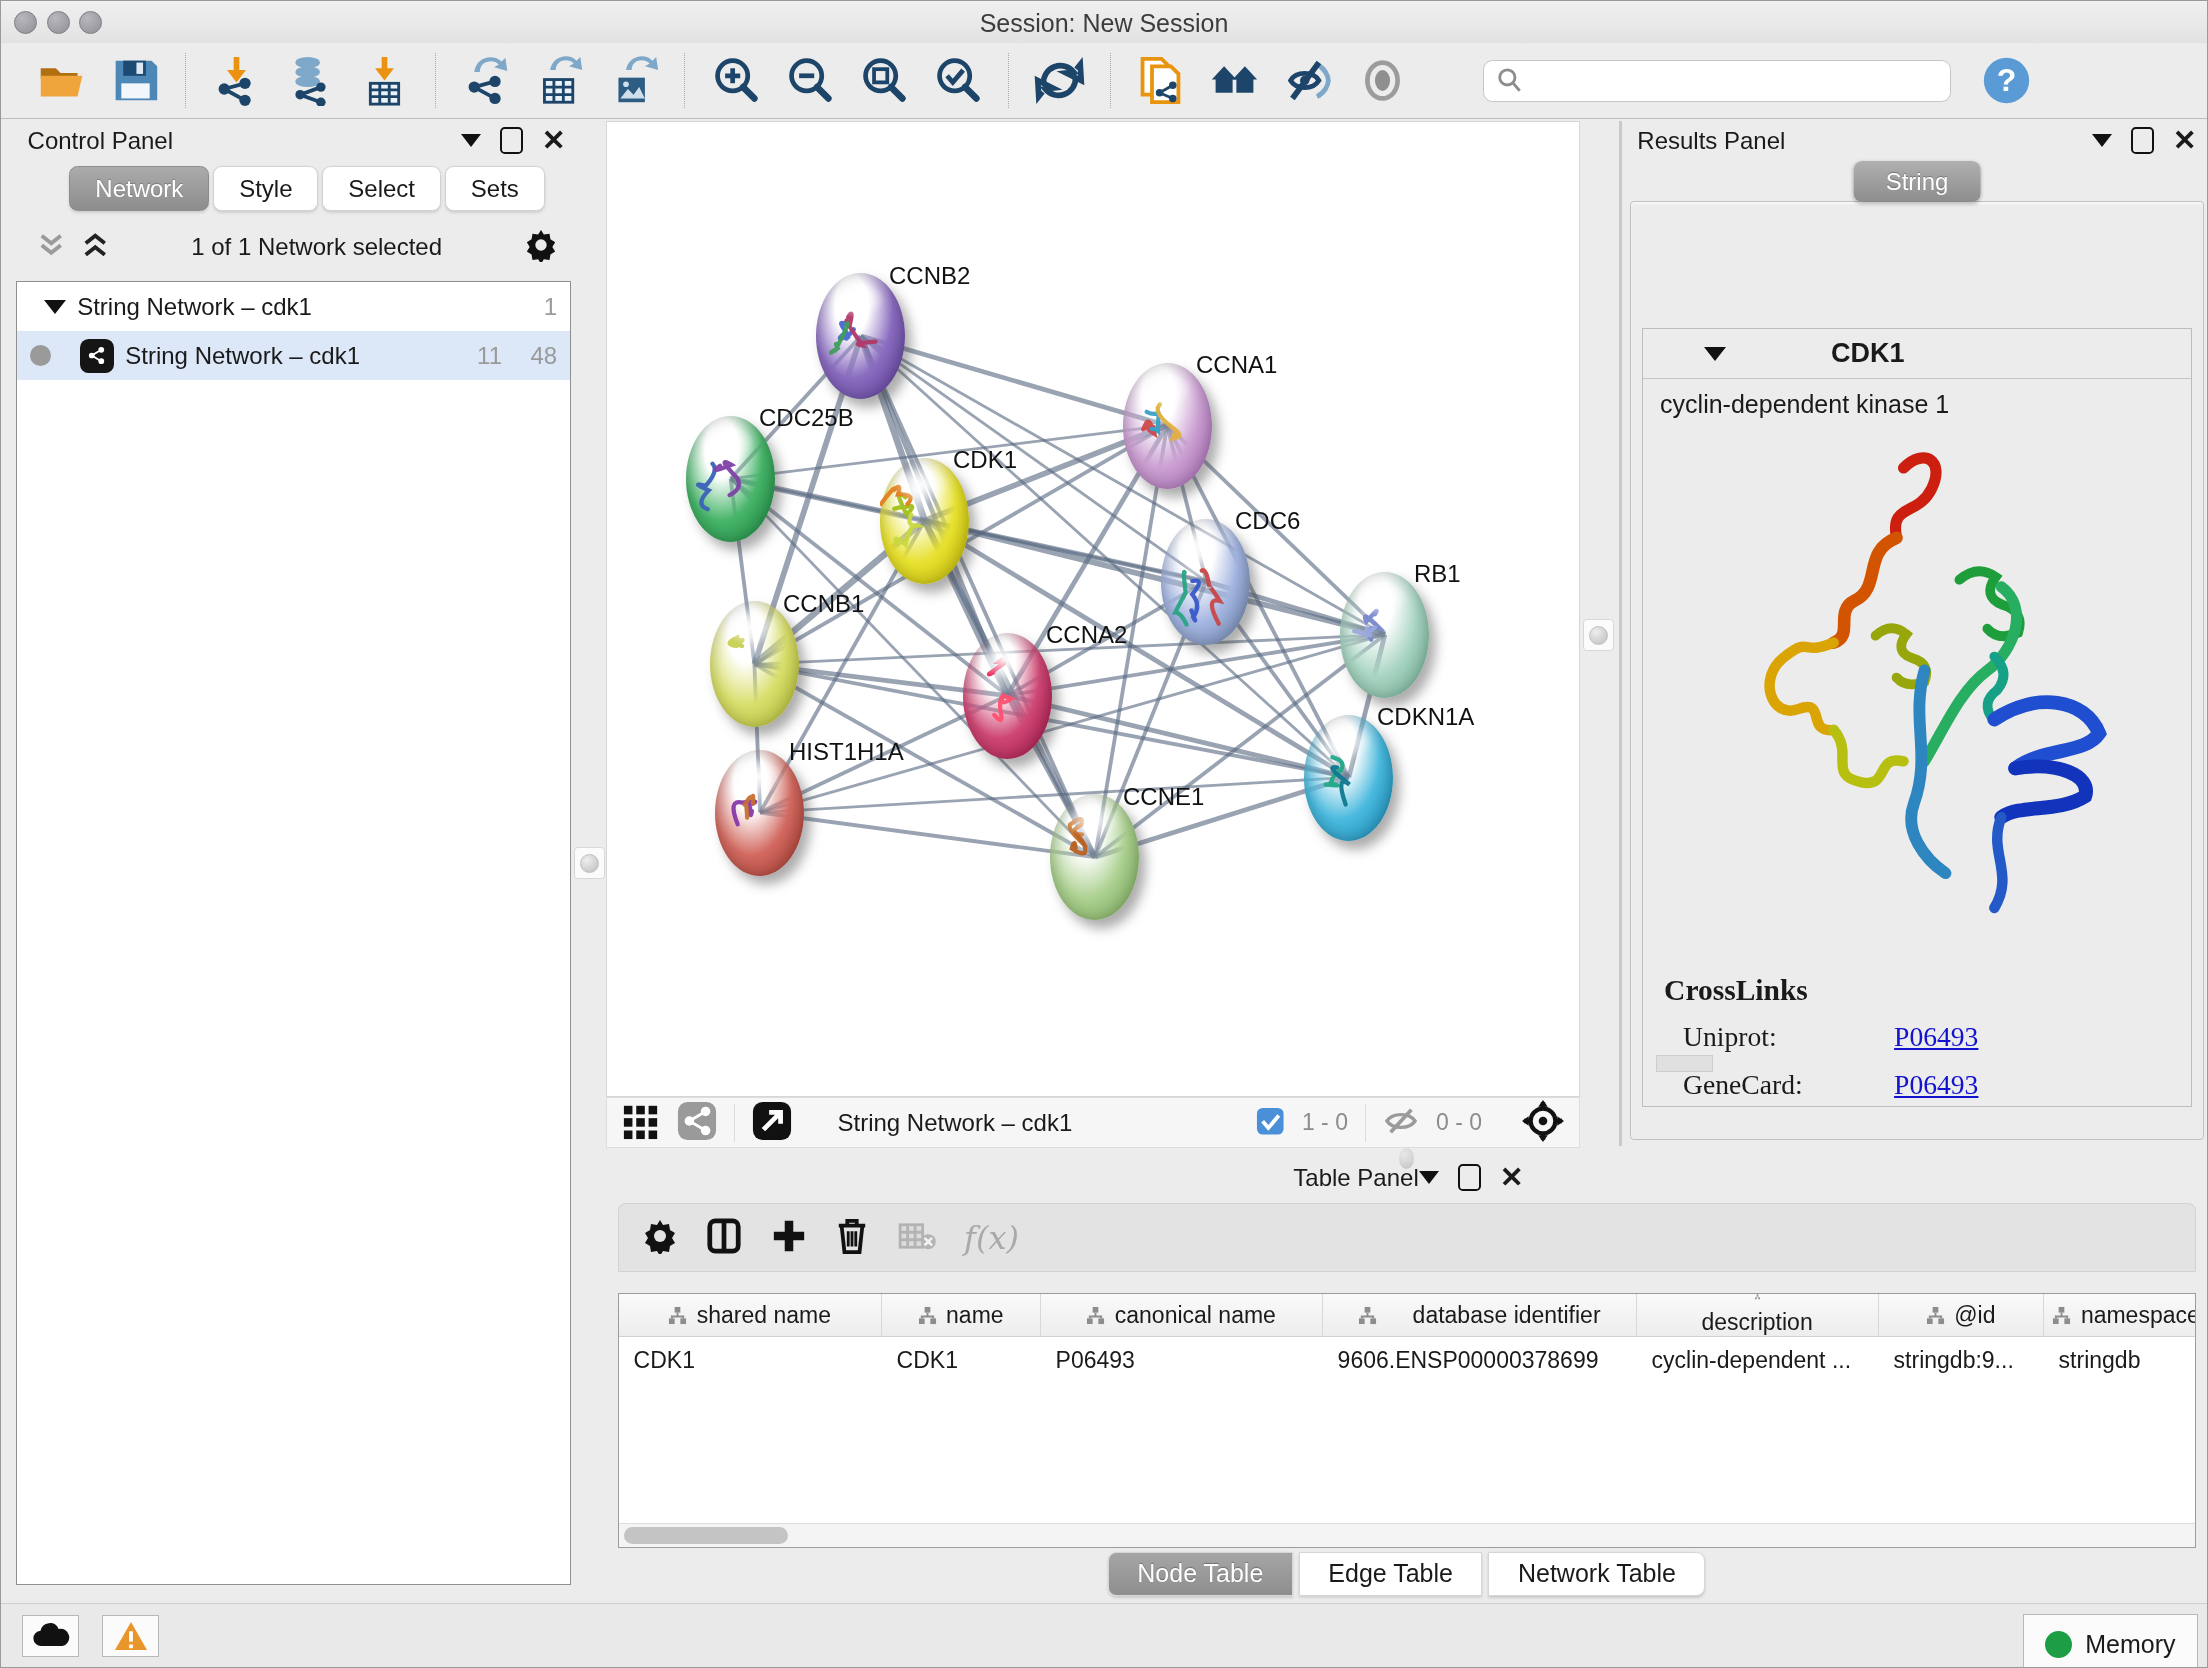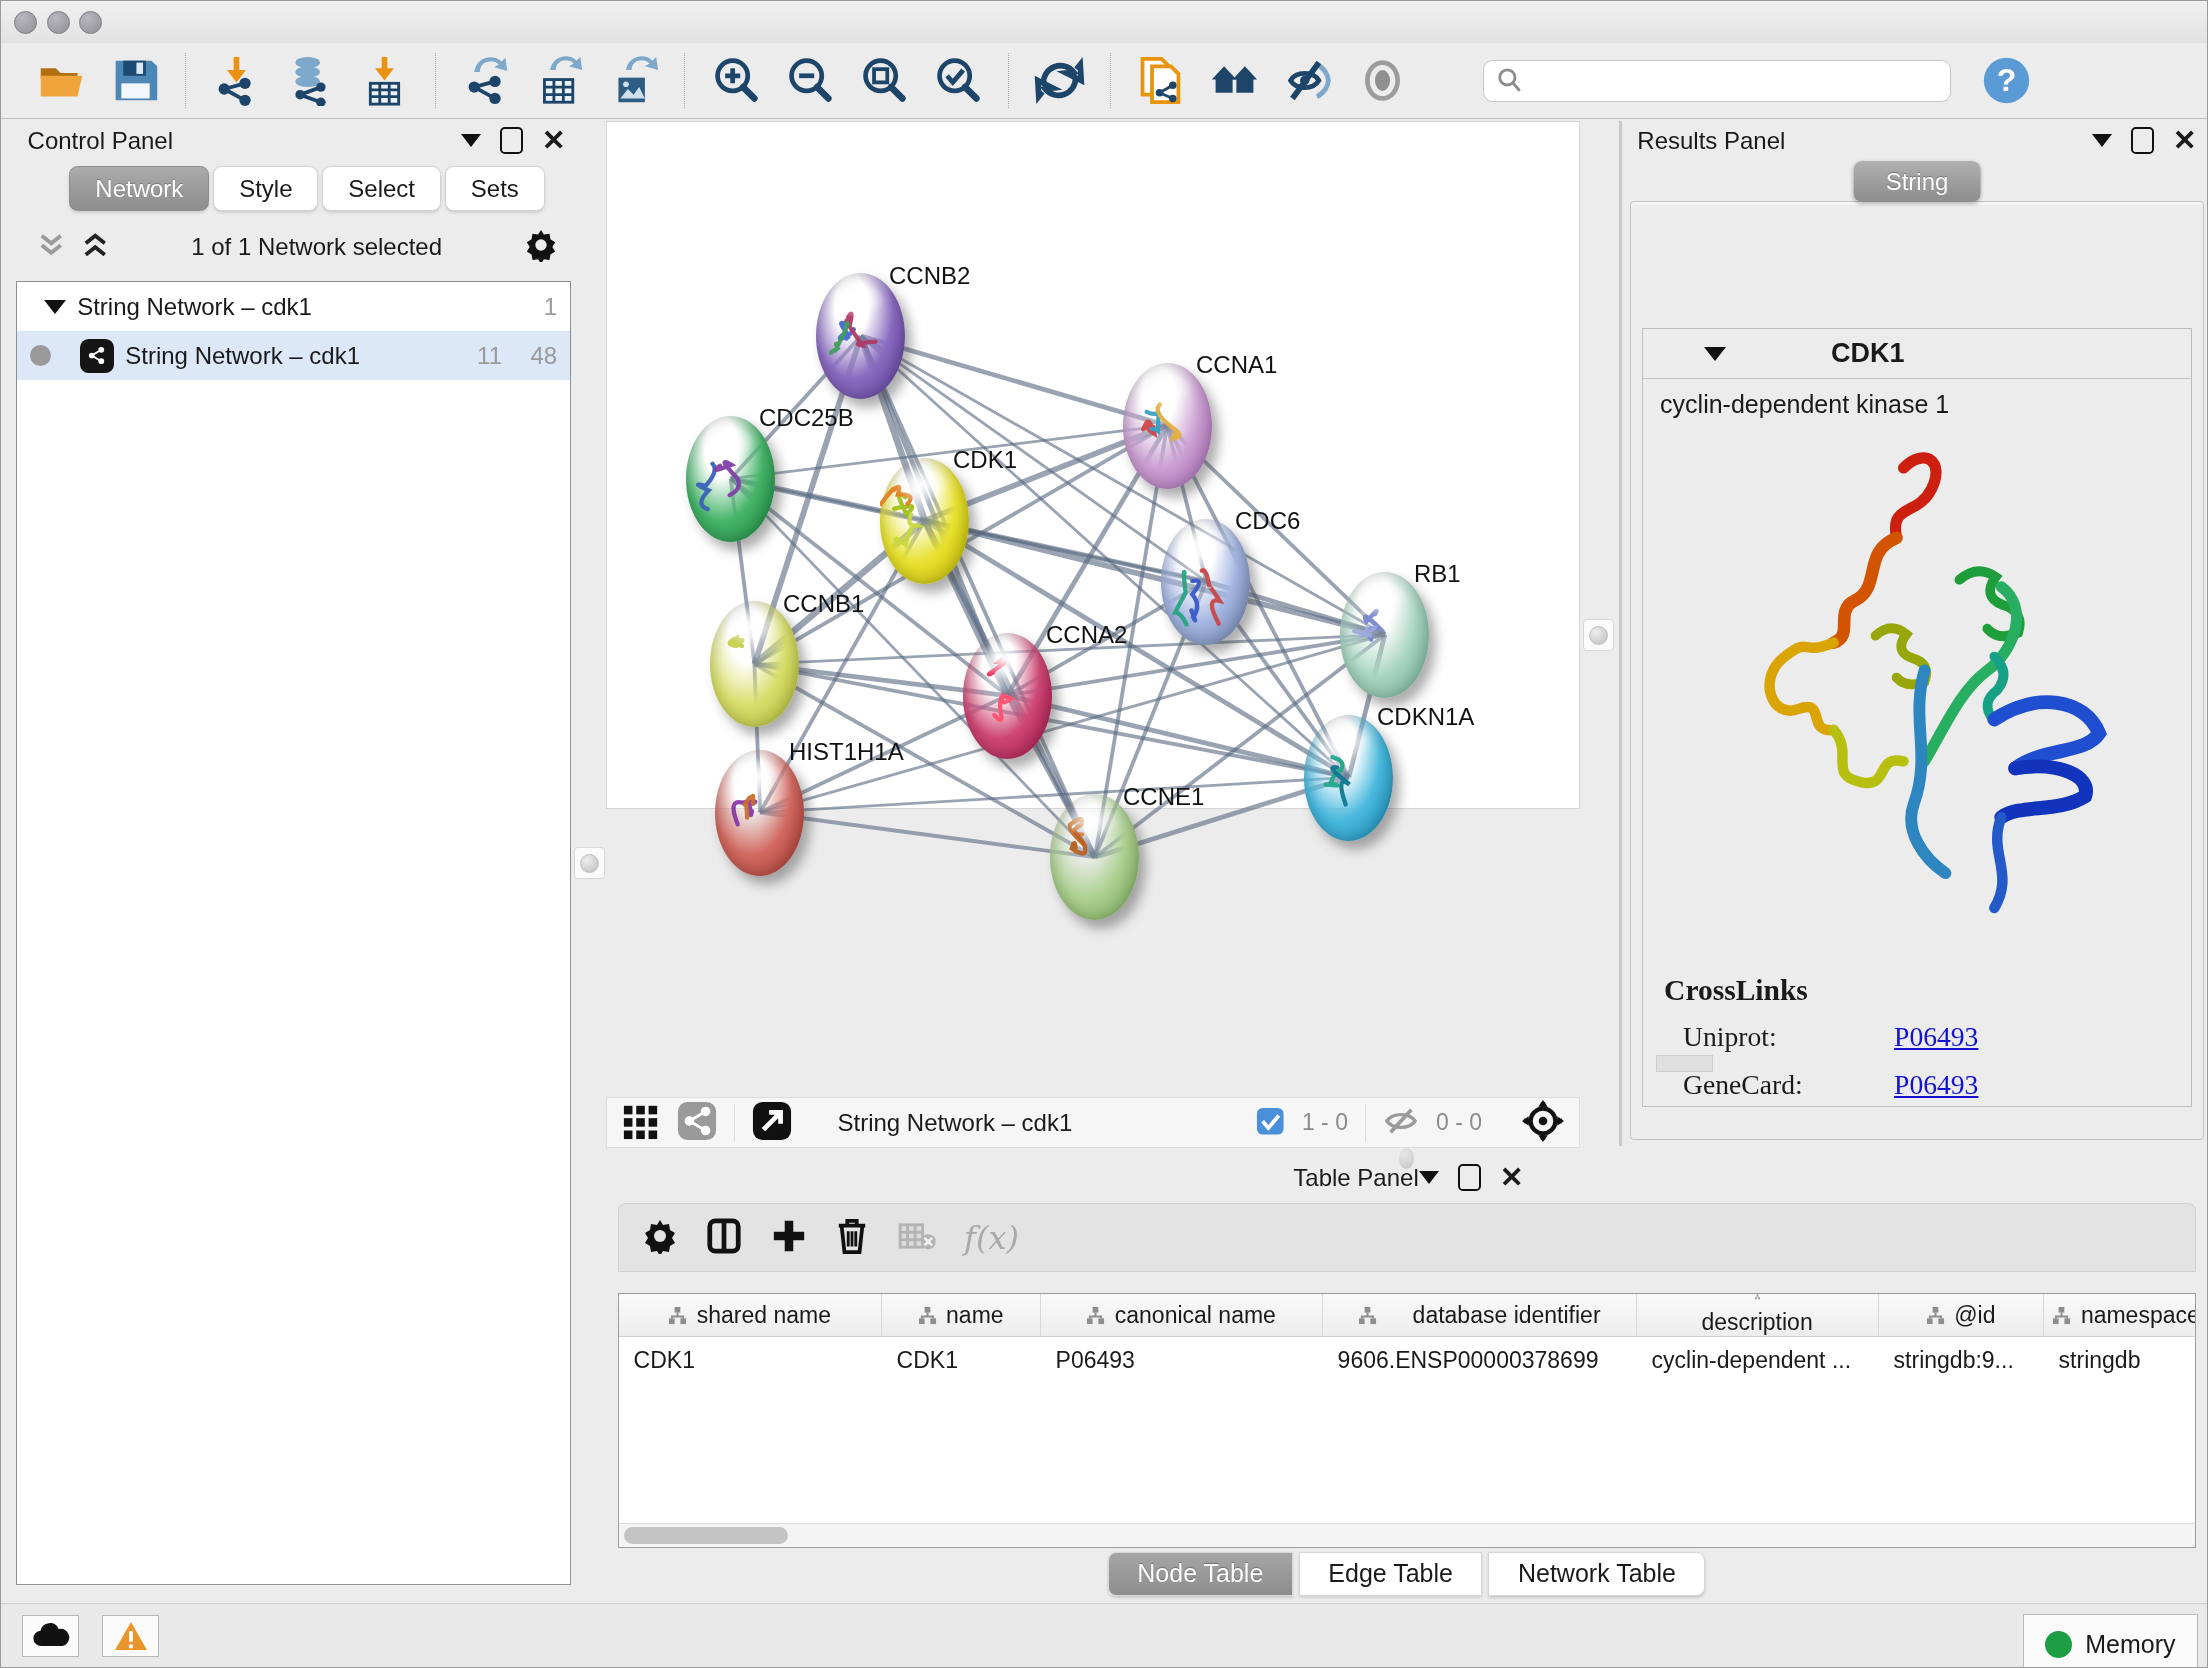--- a/index.html
+++ b/index.html
@@ -52,21 +52,21 @@
                align-items:center;justify-content:center;}
   
   .vsplit-handle{position:absolute;width:28.5px;height:30px;background:#fbfbfb;border:1px solid #d7d7d7;
                  border-radius:3.8px;display:flex;align-items:center;justify-content:center;}
   .vsplit-handle .knob{width:17px;height:17px;border-radius:50%;
                        background:radial-gradient(circle at 35% 30%,#eee,#bdbdbd);border:1px solid #c0c0c0;}
   .panel-line{position:absolute;width:2.9px;background:#c9c9c9;}
   .hsplit-dot{position:absolute;width:15px;height:21px;border-radius:50%;
               background:radial-gradient(circle at 35% 30%,#e8e8e8,#c2c2c2);}
   
-  .network-canvas{position:absolute;left:605px;top:120px;width:974px;height:688px;background:#fff;
+  .network-canvas{position:absolute;left:605px;top:120px;width:974px;height:976px;background:#fff;
                   border:1px solid #d6d6d6;box-sizing:border-box;}
   .net-node{position:absolute;width:89px;height:126px;border-radius:50%;}
   .net-node::before{content:"";position:absolute;left:16%;top:6%;width:62%;height:30%;
                     border-radius:50%;background:radial-gradient(rgba(255,255,255,.95),rgba(255,255,255,0) 70%);}
   .net-label{position:absolute;font-size:24px;color:#111;white-space:nowrap;}
   .net-toolbar{position:absolute;left:605px;top:1096px;width:974px;height:51px;background:#f6f6f6;
                border:1px solid #ddd;box-sizing:border-box;display:flex;align-items:center;gap:17px;padding:0 15px;}
   .nt-sep{width:0;height:38px;border-left:1.9px solid #dcdcdc;}
   .nt-title{font-size:24px;margin:0 28.5px;flex:1;}
   .nt-count{font-size:23px;color:#8b8b8b;}
@@ -129,20 +129,21 @@
 </style>
 </head>
 <body>
 
 <div class="app">
 
   <div class="titlebar">
     <span class="traffic t1"></span>
     <span class="traffic t2"></span>
     <span class="traffic t3"></span>
+    <div class="win-title">Session: New Session</div>
   </div>
 
   <div class="toolbar">
     <span class="tb-icon">
       <svg viewBox="0 0 54 54" width="51" height="51">
           <path d="M5 14h16l5 5h18v6H5z" fill="#b06f10"></path>
           <path d="M5 22h44l-5 22H5z" fill="#f0a43c"></path>
         </svg>
     </span>
     <span class="tb-icon">

